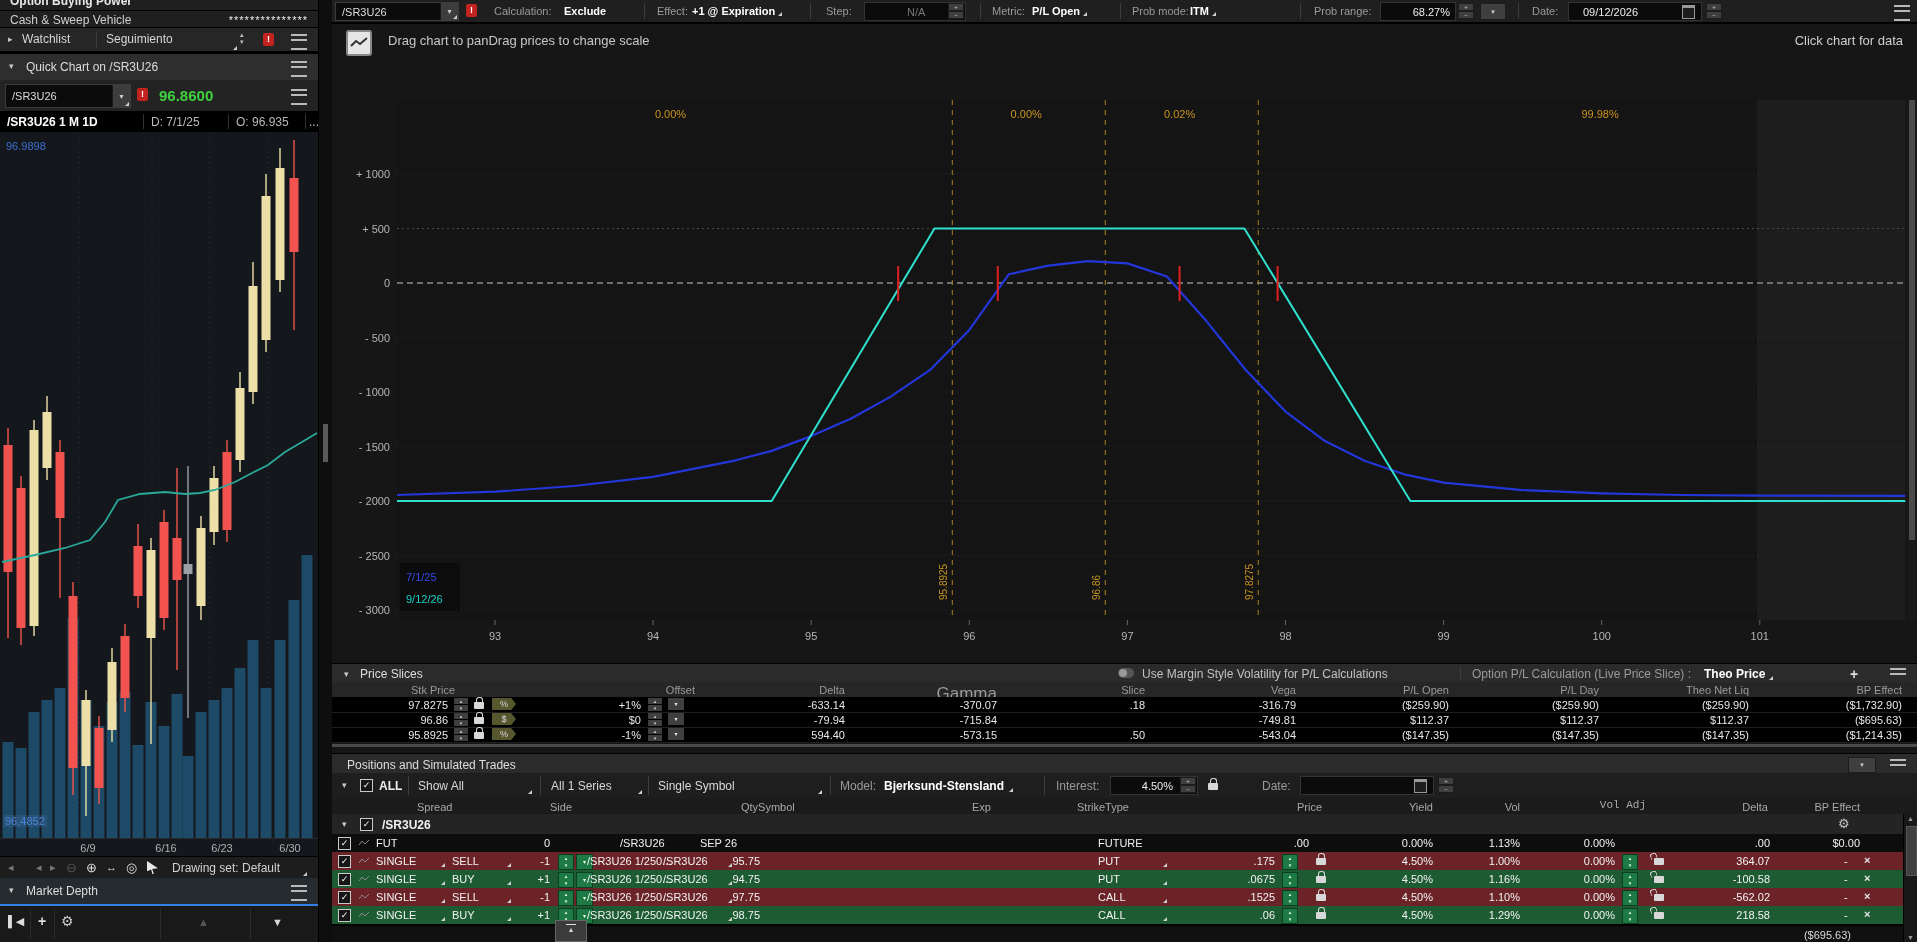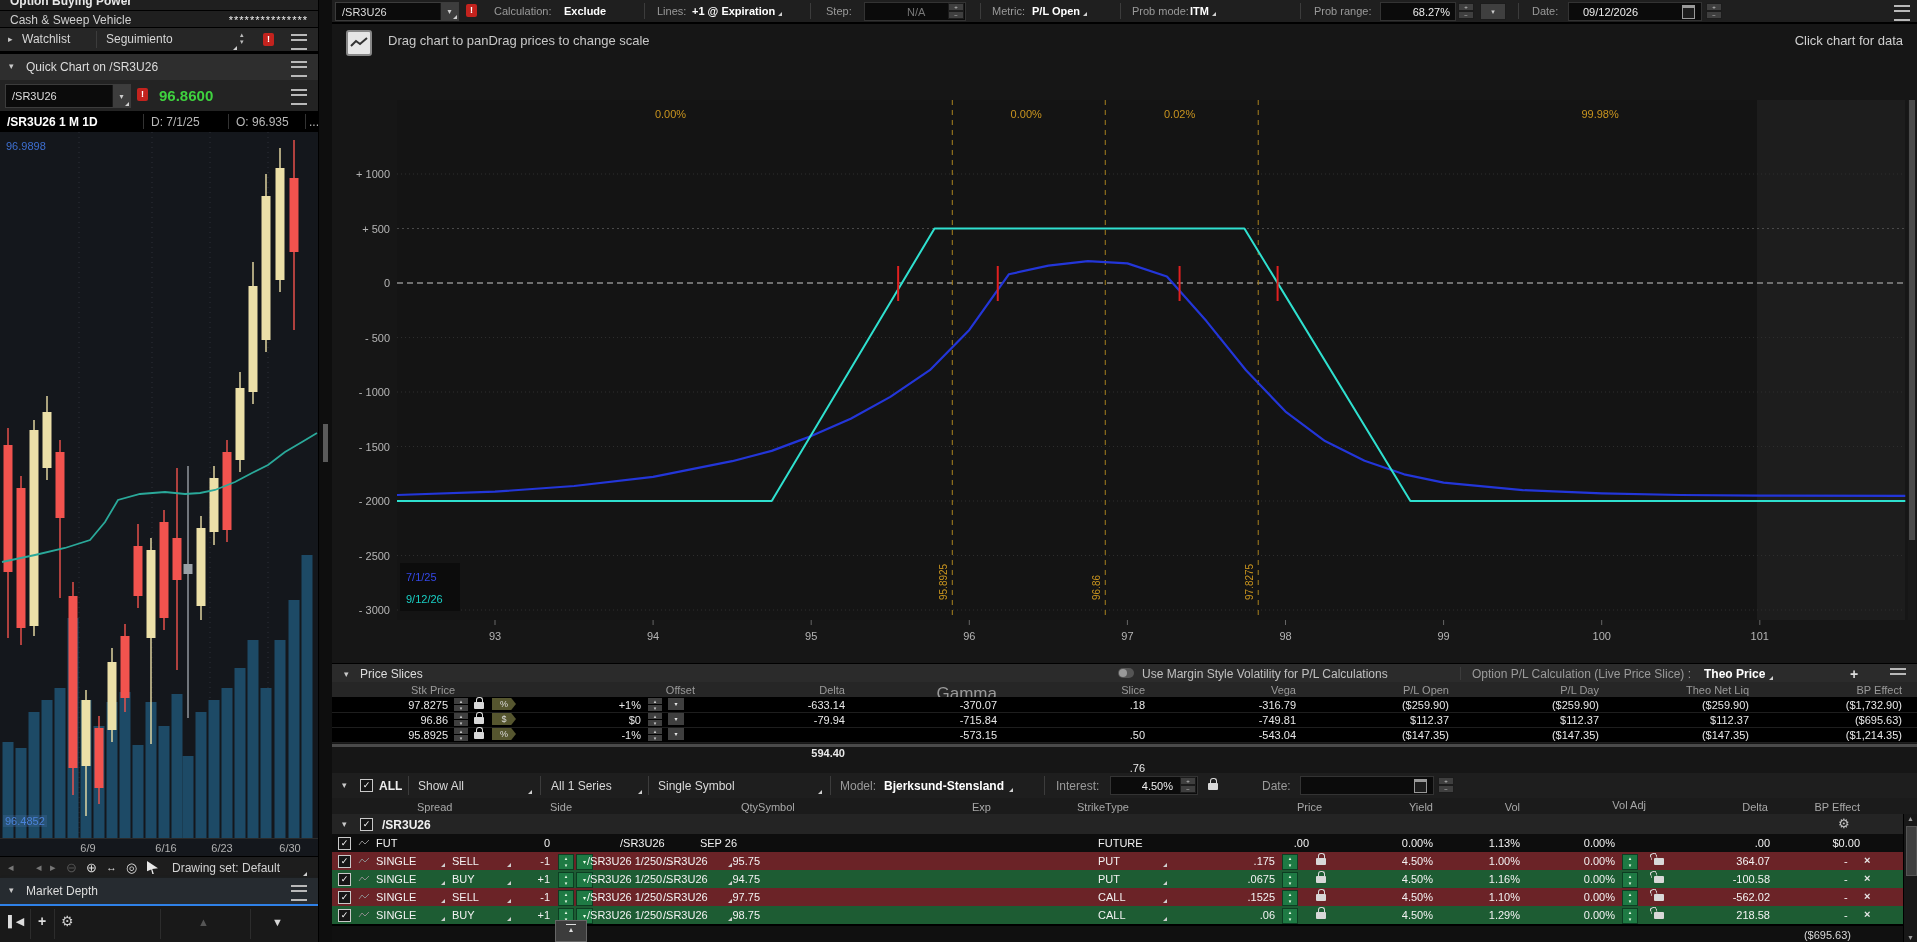--- a/index.html
+++ b/index.html
@@ -215,21 +215,21 @@
 
     <div class="row" id="m-toolbar" style="top:0;height:22px;background:#1f1f1f;border-bottom:2px solid #000;">
       <div class="combo crn" style="left:3px;top:2px;width:122px;height:17px;">
         <span class="txt">/SR3U26</span>
         <span class="dd">▾</span>
       </div>
       <div class="badge" style="left:134px;top:4px;">!</div>
       <span class="grey" style="position:absolute;left:162px;top:5px;">Calculation:</span>
       <span class="b" style="position:absolute;left:232px;top:5px;color:#fff;">Exclude</span>
       <div class="vline" style="left:312px;"></div>
-      <span class="grey" style="position:absolute;left:325px;top:5px;">Lines:</span>
+      <span class="grey" style="position:absolute;left:325px;top:5px;">Effect:</span>
       <span class="b crn" style="position:absolute;left:360px;top:5px;color:#fff;padding-right:8px;">+1 @ Expiration</span>
       <div class="vline" style="left:478px;"></div>
       <span class="grey" style="position:absolute;left:494px;top:5px;">Step:</span>
       <div class="abs" style="left:532px;top:2px;width:100px;height:17px;background:#0b0b0b;border:1px solid #333;">
         <span class="grey" style="position:absolute;left:42px;top:3px;color:#777;">N/A</span>
         <div class="stepper" style="right:1px;top:0;height:15px;">
             <span>+</span>
             <span>−</span>
           </div>
       </div>
@@ -413,32 +413,37 @@
             <span style="display:block;background:#3f3f3f;font-size:5px;line-height:6px;text-align:center;color:#ccc;margin-top:1px;">▾</span>
           </div>
           <div class="lock" style="position: absolute; left: 142px; top: 5px; width: 10px; height: 7px; background: rgb(216, 216, 216); border-radius: 1px;"></div>
           <div class="tagbadge" style="position: absolute; left: 160px; top: 1px;">%</div>
           <div style="position: absolute; right: 1276px; top: 2px;">-1%</div>
           <div style="position: absolute; left: 316px; top: 1px; width: 14px; height: 12px;">
             <span style="display:block;background:#3f3f3f;font-size:5px;line-height:6px;text-align:center;color:#ccc;">▴</span>
             <span style="display:block;background:#3f3f3f;font-size:5px;line-height:6px;text-align:center;color:#ccc;margin-top:1px;">▾</span>
           </div>
           <div style="position: absolute; left: 336px; top: 1px; width: 16px; height: 12px; font-size: 6px; text-align: center; line-height: 12px; background: rgb(63, 63, 63);">▾</div>
-          <div style="position: absolute; right: 1072px; top: 20px; font-weight: bold;">594.40</div>
+          <div style="position: absolute; right: 1072px; top: 2px;">594.40</div>
           <div style="position: absolute; right: 920px; top: 2px;">-573.15</div>
           <div style="position: absolute; right: 772px; top: 2px;">.50</div>
           <div style="position: absolute; right: 621px; top: 2px;">-543.04</div>
           <div style="position: absolute; right: 468px; top: 2px;">($147.35)</div>
           <div style="position: absolute; right: 318px; top: 2px;">($147.35)</div>
           <div style="position: absolute; right: 168px; top: 2px;">($147.35)</div>
           <div style="position: absolute; right: 15px; top: 2px;">($1,214.35)</div>
         </div>
       </div>
     <div class="row" style="top:744px;height:3px;background:#4a4a4a;"></div>
 
+    <div class="row hdr" style="top:753px;height:20px;">
+      <span style="position:absolute;left:15px;top:4px;color:#ddd;font-size:12px;">Positions and Simulated Trades</span>
+      <div class="ddbtn" style="left:1516px;top:3px;width:26px;height:14px;">▾</div>
+      <div class="menu-ic" style="left:1558px;top:5px;"></div>
+    </div>
     <div class="row" style="top:773px;height:25px;background:#1e1e1e;border-bottom:1px solid #000;">
       <span class="chev" style="position:absolute;left:10px;top:7px;">▾</span>
       <div class="cb" style="left:28px;top:6px;">✓</div>
       <span class="b" style="position:absolute;left:47px;top:6px;color:#eee;font-size:12px;">ALL</span>
       <div class="vline" style="left:76px;"></div>
       <span class="crn" style="position:absolute;left:86px;top:6px;width:115px;bottom:3px;color:#d8d8d8;font-size:12px;">Show All</span>
       <div class="vline" style="left:208px;"></div>
       <span class="crn" style="position:absolute;left:219px;top:6px;width:92px;bottom:3px;color:#d8d8d8;font-size:12px;">All 1 Series</span>
       <div class="vline" style="left:316px;"></div>
       <span class="crn" style="position:absolute;left:326px;top:6px;width:165px;bottom:3px;color:#d8d8d8;font-size:12px;">Single Symbol</span>
@@ -467,21 +472,21 @@
     </div>
     <div class="row" id="pos-cols" style="top:798px;height:16px;background:#1b1b1b;border-bottom:1px solid #000;color:#a8a8a8;">
         <div style="position: absolute; left: 85px; top: 3px;">Spread</div>
         <div style="position: absolute; left: 218px; top: 3px;">Side</div>
         <div style="position: absolute; left: 409px; top: 3px;">QtySymbol</div>
         <div style="position: absolute; left: 640px; top: 3px;">Exp</div>
         <div style="position: absolute; left: 745px; top: 3px;">StrikeType</div>
         <div style="position: absolute; right: 595px; top: 3px;">Price</div>
         <div style="position: absolute; right: 484px; top: 3px;">Yield</div>
         <div style="position: absolute; right: 397px; top: 3px;">Vol</div>
-        <div style="position: absolute; right: 271px; top: 1px;">Vol Adj</div>
+        <div style="position: absolute; right: 271px; top: 1px; font-family: Liberation Mono, monospace;">Vol Adj</div>
         <div style="position: absolute; right: 149px; top: 3px;">Delta</div>
         <div style="position: absolute; right: 57px; top: 3px;">BP Effect</div>
       </div>
     <div class="row" style="top:814px;height:20px;background:#242424;border-bottom:1px solid #000;">
       <span class="chev" style="position:absolute;left:10px;top:5px;">▾</span>
       <div class="cb" style="left:28px;top:4px;">✓</div>
       <span class="b" style="position:absolute;left:50px;top:4px;color:#f0f0f0;font-size:12px;">/SR3U26</span>
       <span style="position:absolute;left:1506px;top:2px;color:#c0c0c0;font-size:13px;">⚙</span>
     </div>
     <div class="row" id="pos-rows" style="top:834px;height:91px;background:#0d0d0d;">

